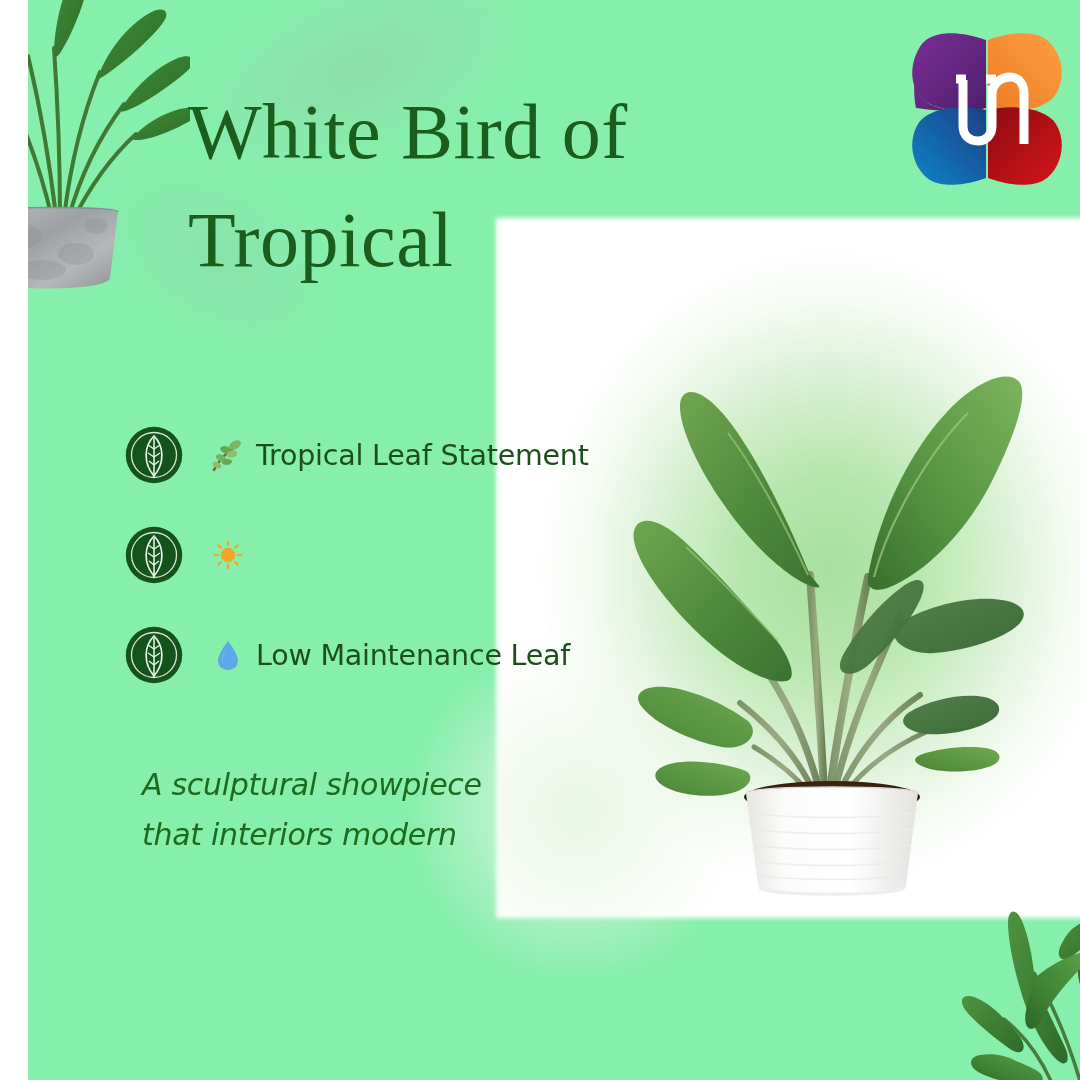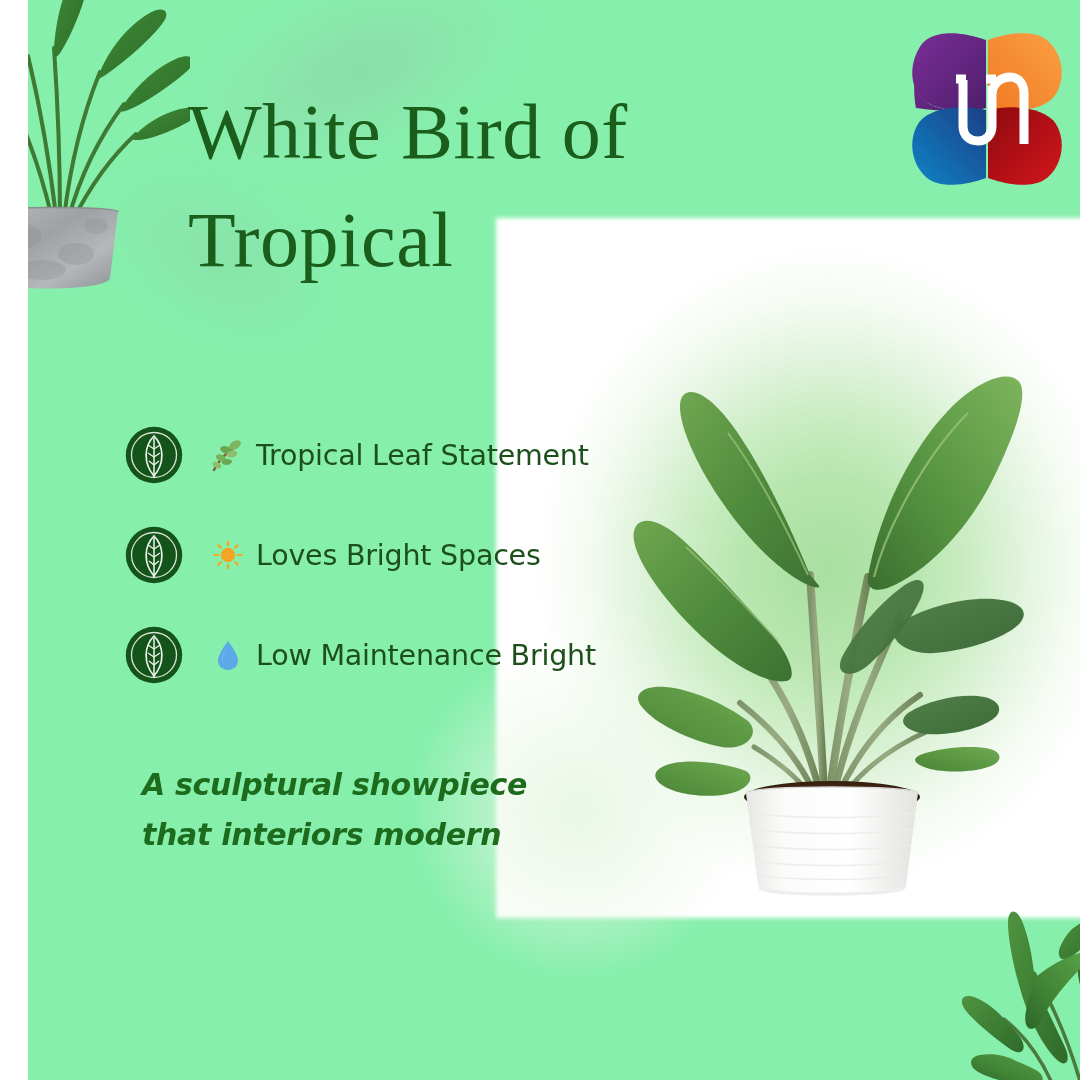--- a/index.html
+++ b/index.html
@@ -154,21 +154,21 @@
   }
 
   
   .tagline {
     position: absolute;
     left: 114px;
     top: 760px;
     width: 440px;
     font-family: "DejaVu Sans", "Liberation Sans", sans-serif;
     font-size: 30px;
-    font-weight: bold;
+    font-weight: normal;
     font-style: italic;
     line-height: 1.68;
     letter-spacing: -0.3px;
     color: #1d6b1d;
   }
 </style>
 </head>
 <body>
 
 <div id="card">
@@ -438,40 +438,39 @@
               <path d="M20 27 L20 30.5"></path>
             <path d="M6.5 17 L10 17"></path>
               <path d="M30 17 L33.5 17"></path>
             <path d="M10.4 7.4 L12.8 9.8"></path>
               <path d="M27.2 24.2 L29.6 26.6"></path>
             <path d="M29.6 7.4 L27.2 9.8"></path>
               <path d="M12.8 24.2 L10.4 26.6"></path>
           </g>
         </svg>
       </div>
-      <div class="feature-label">Loves Bright Spaces</div>
     </div>
 
     <div class="feature-row">
       <div class="badge">
         <svg viewBox="0 0 60 60" width="60" height="60">
           <circle cx="30" cy="30" r="28.2" fill="#14541a"></circle>
           <circle cx="30" cy="30" r="22.5" fill="none" stroke="#e9f3e8" stroke-width="1.3" opacity="0.9"></circle>
           <path d="M30 11 C40 21 41 38 30 51 C19 38 20 21 30 11 Z" fill="none" stroke="#eef6ec" stroke-width="1.7"></path>
           <path d="M30 13 L30 52" stroke="#eef6ec" stroke-width="1.5"></path>
           <path d="M30 24 L24 20 M30 24 L36 20 M30 32 L24 28 M30 32 L36 28 M30 40 L25 36 M30 40 L35 36" stroke="#eef6ec" stroke-width="1.3"></path>
         </svg>
       </div>
       <div class="feature-emoji">
         <svg viewBox="0 0 40 34" width="40" height="34">
           <path d="M20 3 C20 3 10 16 10 22.5 C10 28.3 14.5 32 20 32 C25.5 32 30 28.3 30 22.5 C30 16 20 3 20 3 Z" fill="#5da9e8"></path>
           <path d="M20 7 C20 7 14 15.5 14 21 C14 22.5 14.4 23.8 15 24.8 C14 19 17 12 20 7 Z" fill="#86c2f0" opacity="0.85"></path>
         </svg>
       </div>
-      <div class="feature-label">Low Maintenance Bright</div>
+      <div class="feature-label">Low Maintenance Leaf</div>
     </div>
 
   </div>
 
   <div class="tagline">
     <div>A sculptural showpiece</div>
     <div>that interiors modern</div>
   </div>
 
 </div>

